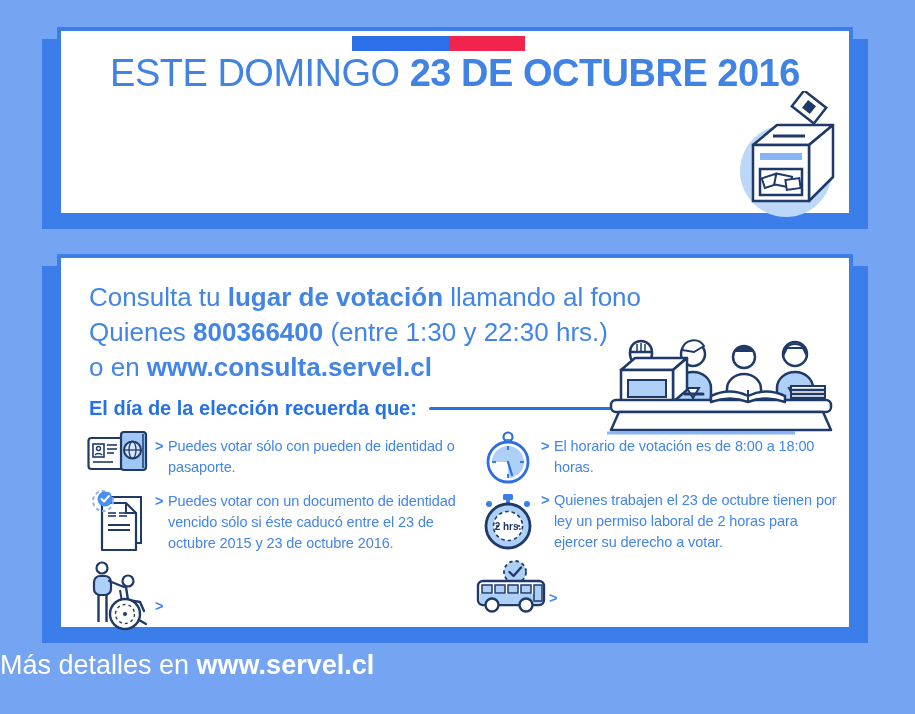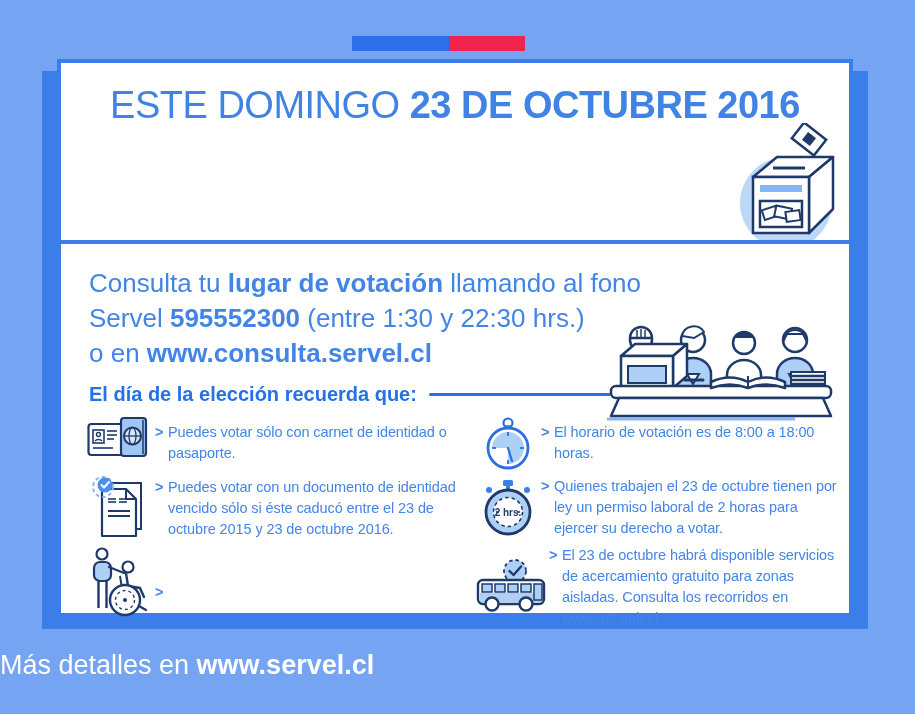--- a/index.html
+++ b/index.html
@@ -6,32 +6,32 @@
   body{
     width:915px;height:714px;position:relative;overflow:hidden;
     background:#74a4f2;
     font-family:"Liberation Sans", sans-serif;
   }
   .card{
     position:absolute;background:#ffffff;border:4px solid #3b7de9;box-sizing:border-box;
     box-shadow: 15px 12px 0 0 #3b7de9, -15px 12px 0 0 #3b7de9;
   }
   
-  #header-card{left:57px;top:59px;width:796px;height:190px;text-align:center;}
+  #header-card{left:57px;top:27px;width:796px;height:190px;text-align:center;}
   .ribbon{position:absolute;left:352px;top:36px;height:15px;display:flex;z-index:5;}
   .ribbon .b{width:97px;height:15px;background:#2d6fe9;}
   .ribbon .r{width:76px;height:15px;background:#f1244e;}
   .tline{color:#4183e4;font-size:38px;letter-spacing:-0.5px;line-height:1.08;}
   .tline .reg{font-weight:400;}
   .tline .bld{font-weight:700;}
   #title1{margin-top:22px;}
   #hashtag{color:#4183e4;font-size:63px;font-weight:700;letter-spacing:-1px;margin-top:4px;}
   #ballot-wrap{position:absolute;right:6px;top:60px;}
   
-  #info-card{left:57px;top:240px;width:796px;height:377px;}
+  #info-card{left:57px;top:254px;width:796px;height:377px;}
   .intro{margin:22px 0 0 28px;font-size:26px;line-height:35px;color:#4285e6;max-width:600px;}
   .intro .bld{font-weight:700;}
   #illustration{position:absolute;right:12px;top:72px;}
   .section-head{display:flex;align-items:center;gap:12px;margin:12px 0 0 28px;margin-right:238px;}
   .section-head .hd{color:#2471e8;font-size:20px;font-weight:700;white-space:nowrap;}
   .section-head .ln{flex:1;height:3px;background:#2471e8;border-radius:2px;}
   .bullets{display:flex;margin:10px 12px 0 22px;}
   .col-left{width:392px;flex:0 0 392px;}
   .col-right{flex:1;}
   .brow{display:flex;align-items:center;margin-bottom:6px;}
@@ -77,21 +77,21 @@
         <rect x="55" y="88" width="14" height="10" transform="rotate(-8 62 93)"></rect>
       </g>
     </svg>
   </div>
 </div>
 
 <div class="card" id="info-card">
 
   <div class="intro">
     <span class="reg">Consulta tu </span><span class="bld">lugar de votación</span><span class="reg"> llamando al fono</span><br>
-    <span class="reg">Servel </span><span class="bld">595552300</span><span class="reg"> (entre 1:30 y 22:30 hrs.)</span><br>
+    <span class="reg">Quienes </span><span class="bld">800366400</span><span class="reg"> (entre 1:30 y 22:30 hrs.)</span><br>
     <span class="reg">o en </span><span class="bld">www.consulta.servel.cl</span>
   </div>
 
   <div id="illustration">
     <svg width="232" height="106" viewBox="0 0 232 106">
       <line x1="2" y1="103" x2="190" y2="103" stroke="#8bb6f3" stroke-width="3"></line>
 
       <path d="M20,72 v-16 a16,15 0 0 1 32,0 v16 Z" fill="#aed0f7" stroke="#1f3a69" stroke-width="2.5"></path>
       <circle cx="36" cy="24" r="11" fill="#ffffff" stroke="#1f3a69" stroke-width="2.5"></circle>
       <path d="M25,22 a11,11 0 0 1 22,0 Z" fill="#ffffff" stroke="#1f3a69" stroke-width="2.5"></path>
@@ -153,21 +153,21 @@
             <line x1="20" y1="23" x2="27" y2="23" stroke="#1f3a69" stroke-width="1.6"></line>
             <line x1="6" y1="32" x2="26" y2="32" stroke="#1f3a69" stroke-width="1.6"></line>
             <rect x="34" y="2" width="25" height="38" rx="3" fill="#9ec7f6" stroke="#1f3a69" stroke-width="2.2"></rect>
             <line x1="56" y1="4" x2="56" y2="38" stroke="#1f3a69" stroke-width="1.5"></line>
             <circle cx="45.5" cy="20" r="8.5" fill="#d6e7fb" stroke="#1f3a69" stroke-width="2"></circle>
             <ellipse cx="45.5" cy="20" rx="3.5" ry="8.5" fill="none" stroke="#1f3a69" stroke-width="1.3"></ellipse>
             <line x1="37" y1="20" x2="54" y2="20" stroke="#1f3a69" stroke-width="1.3"></line>
           </svg>
         </div>
         <div class="tx">
-          <span class="mk">&gt;</span><span>Puedes votar sólo con carnet de identidad o pasaporte.</span>
+          <span class="mk">&gt;</span><span>Puedes votar sólo con pueden de identidad o pasaporte.</span>
         </div>
       </div>
       <div class="brow">
         <div class="ic">
           <svg width="58" height="64" viewBox="0 0 58 64">
             <rect x="17" y="7" width="34" height="46" fill="#ffffff" stroke="#1f3a69" stroke-width="2"></rect>
             <path d="M12,13 h24 l10,10 v37 h-34 Z" fill="#ffffff" stroke="#1f3a69" stroke-width="2.2" stroke-linejoin="round"></path>
             <path d="M36,13 v10 h10" fill="none" stroke="#1f3a69" stroke-width="2"></path>
             <line x1="18" y1="23" x2="26" y2="23" stroke="#1f3a69" stroke-width="1.6"></line>
             <line x1="18" y1="26" x2="26" y2="26" stroke="#1f3a69" stroke-width="1.6"></line>
@@ -255,21 +255,21 @@
             <rect x="7" y="26" width="10" height="8" fill="#aed0f7" stroke="#1f3a69" stroke-width="1.5"></rect>
             <rect x="20" y="26" width="10" height="8" fill="#aed0f7" stroke="#1f3a69" stroke-width="1.5"></rect>
             <rect x="33" y="26" width="10" height="8" fill="#aed0f7" stroke="#1f3a69" stroke-width="1.5"></rect>
             <rect x="46" y="26" width="10" height="8" fill="#aed0f7" stroke="#1f3a69" stroke-width="1.5"></rect>
             <rect x="59" y="26" width="8" height="16" fill="#aed0f7" stroke="#1f3a69" stroke-width="1.5"></rect>
             <circle cx="17" cy="46" r="6.5" fill="#ffffff" stroke="#1f3a69" stroke-width="2.4"></circle>
             <circle cx="51" cy="46" r="6.5" fill="#ffffff" stroke="#1f3a69" stroke-width="2.4"></circle>
           </svg>
         </div>
         <div class="tx">
-          <span class="mk">&gt;</span><span>El 23 de octubre habrá disponible servicios de acercamiento gratuito para zonas aisladas. Consulta los recorridos en www.mtt.gob.cl</span>
+          <span class="mk">&gt;</span>
         </div>
       </div>
     </div>
   </div>
 </div>
 
 <div id="footer">
   <span class="reg">Más detalles en </span><span class="bld">www.servel.cl</span>
 </div>
 

